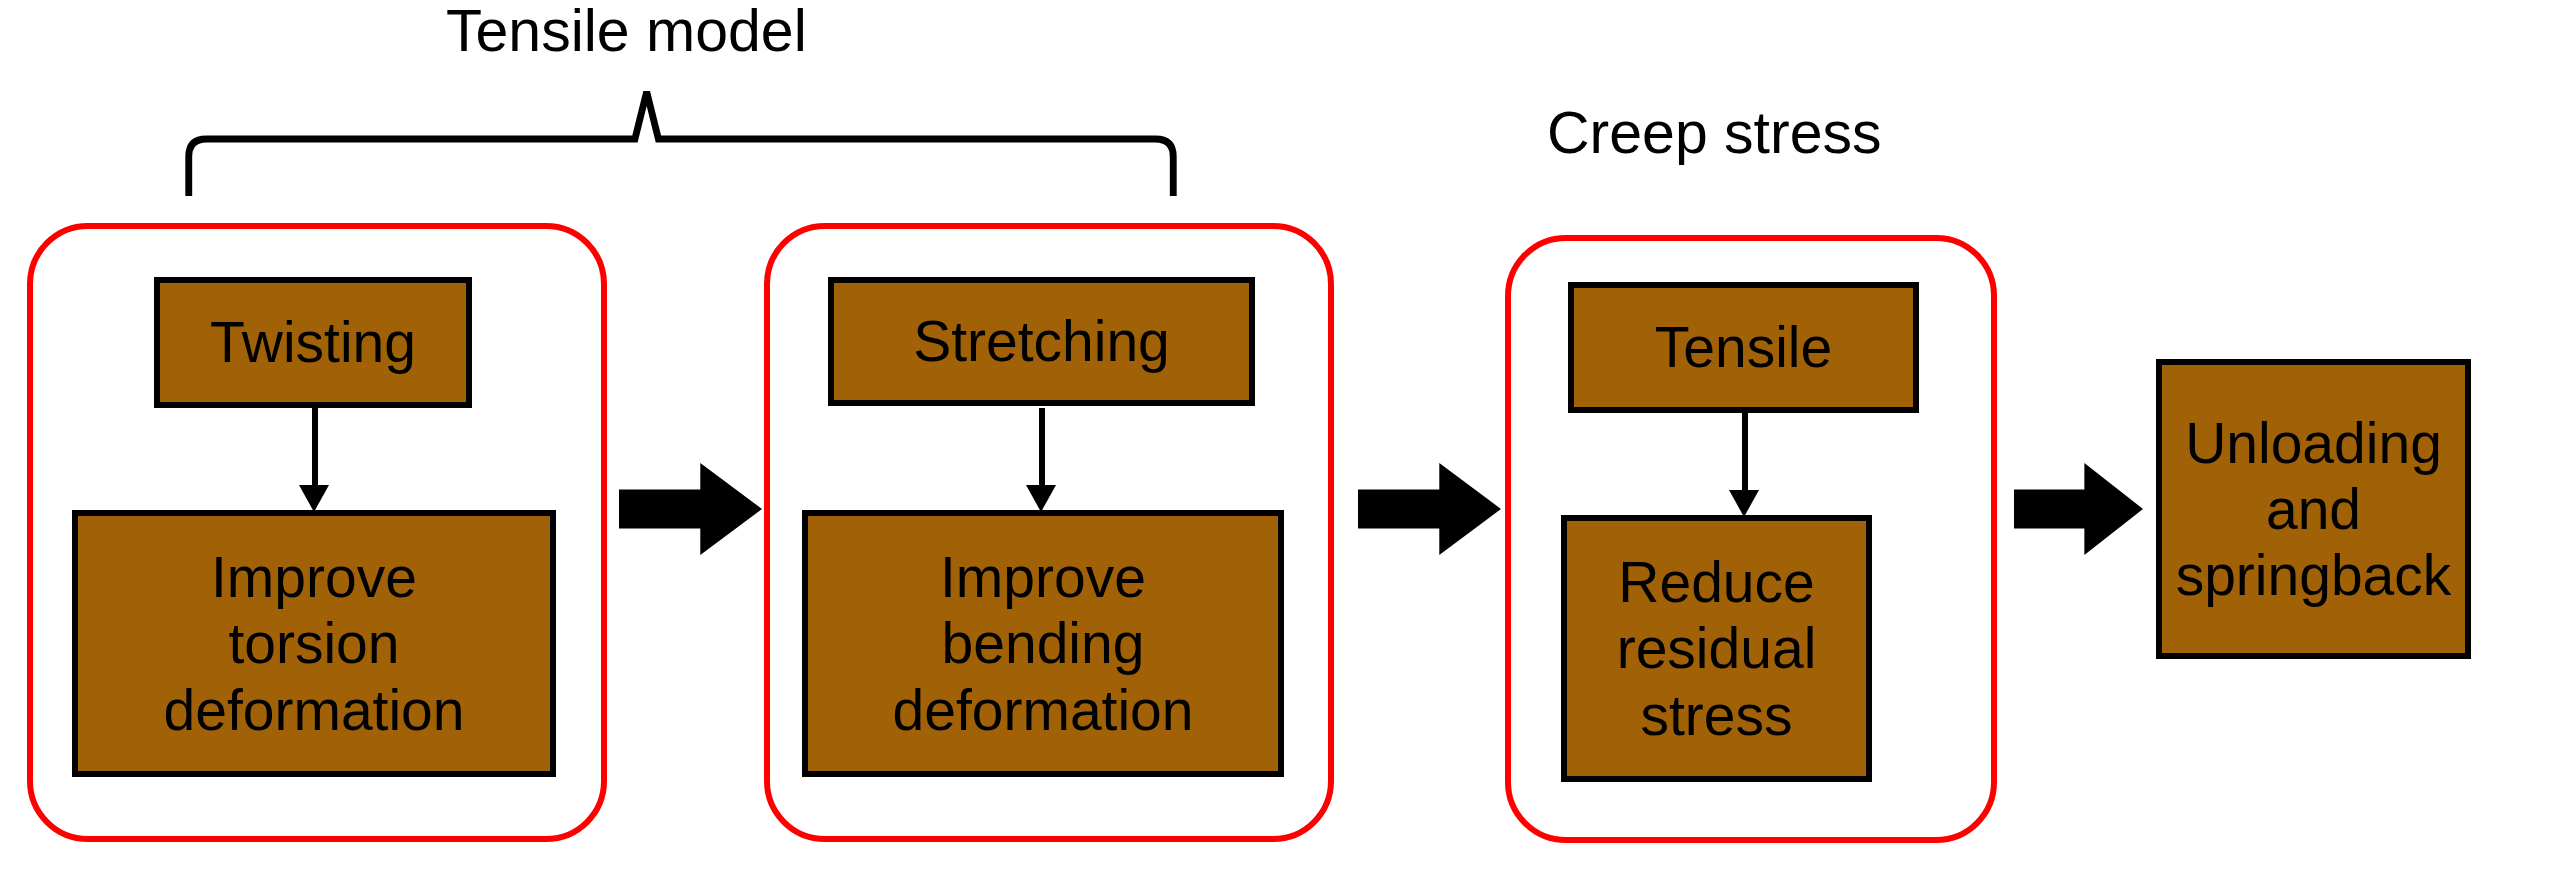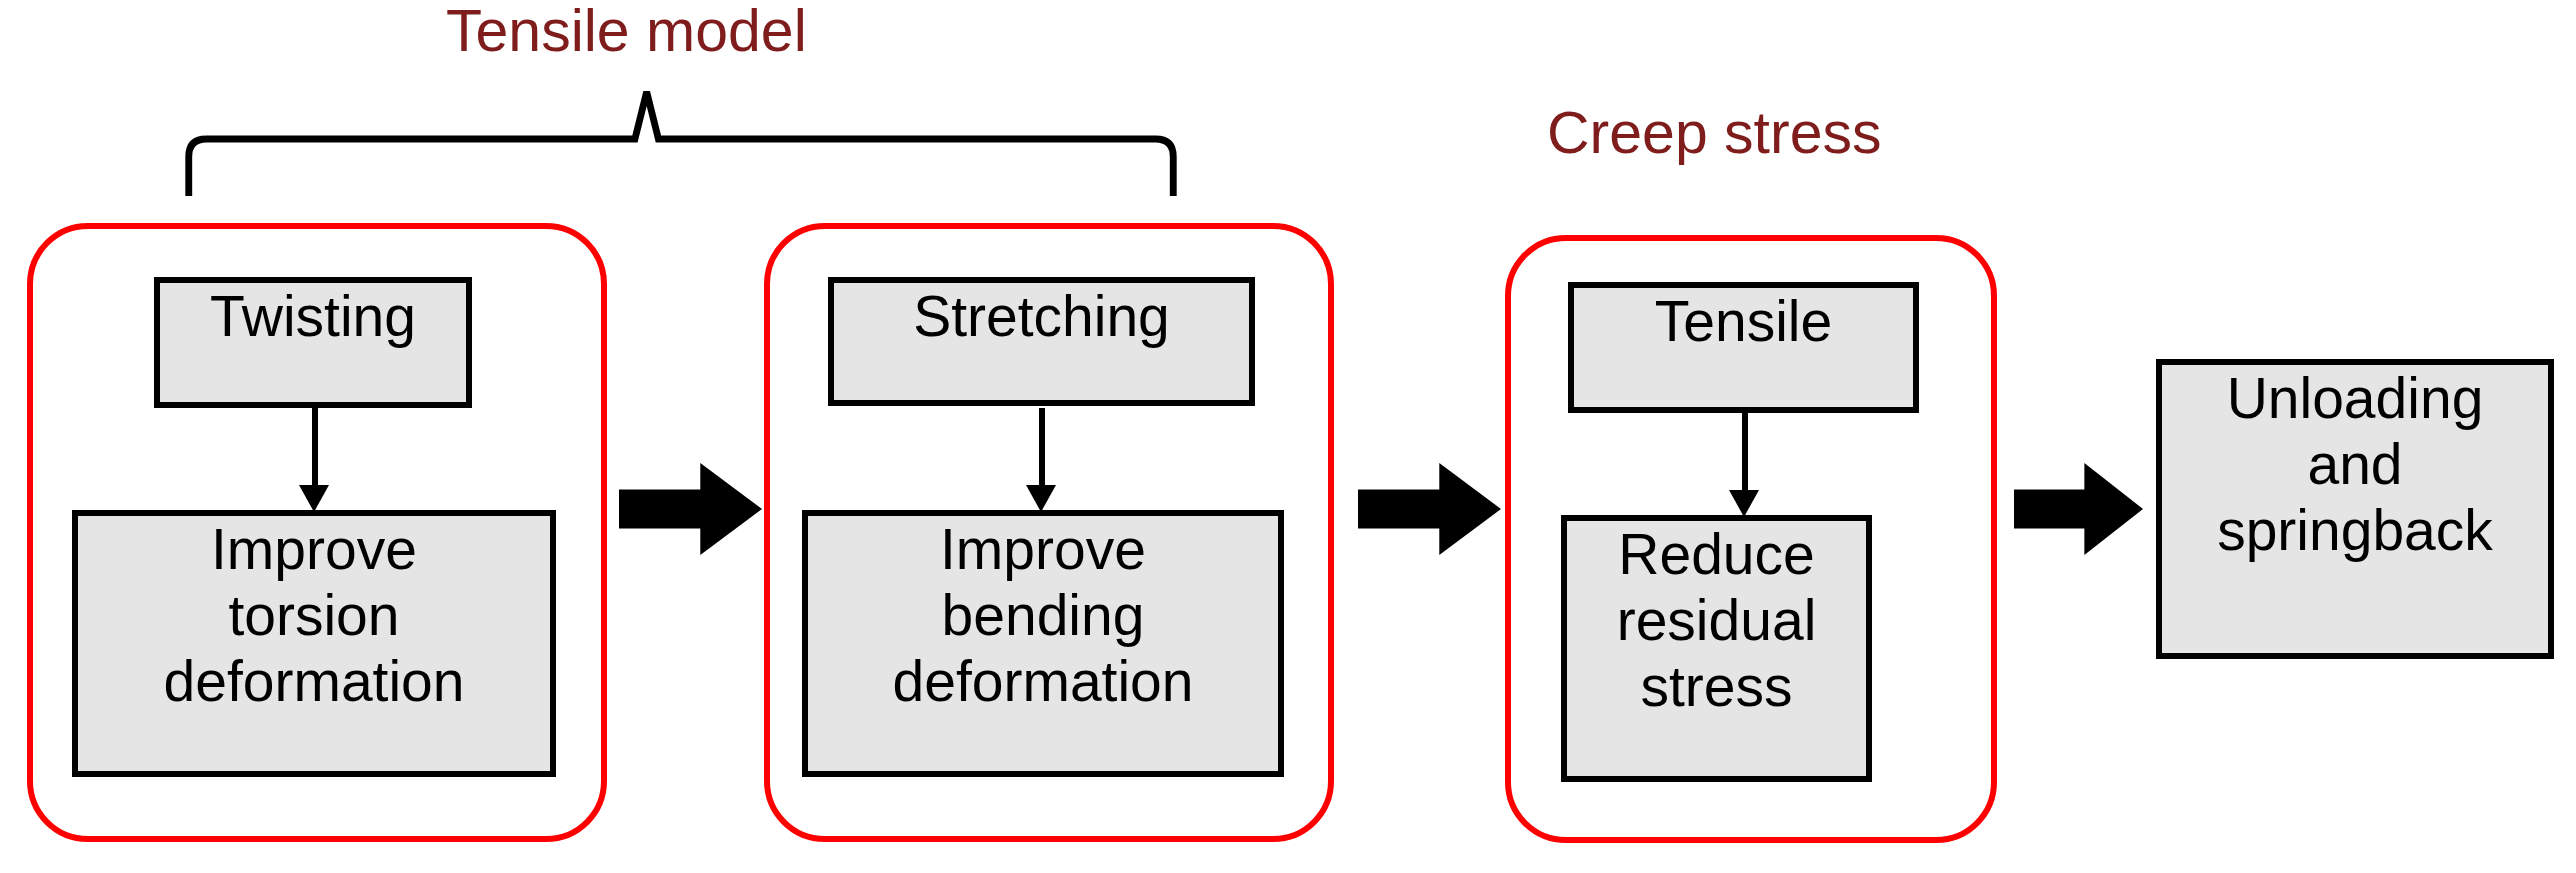--- a/index.html
+++ b/index.html
@@ -2,29 +2,29 @@
 <html><head>
 <meta charset="utf-8">
 <style>
   html,body{margin:0;padding:0;background:#ffffff;}
   body{width:2576px;height:873px;position:relative;overflow:hidden;
        font-family:"Liberation Sans","DejaVu Sans",sans-serif;color:#000;}
   #stage{position:absolute;left:0;top:0;width:2576px;height:873px;}
 
   
   .group-label{position:absolute;white-space:nowrap;font-size:59px;line-height:1;
-               color:#7f1d1d;letter-spacing:0px;}
+               color:#000000;letter-spacing:0px;}
 
   
   .redbox{position:absolute;border:6.9px solid #ff0000;border-radius:61px;
           background:transparent;box-sizing:border-box;}
 
   
-  .bbox{position:absolute;border:6.9px solid #000000;background:#e5e5e5;
-        box-sizing:border-box;display:flex;
+  .bbox{position:absolute;border:6.9px solid #000000;background:#a16207;
+        box-sizing:border-box;display:flex;align-items:center;
         justify-content:center;text-align:center;font-size:57px;line-height:1.16;}
   .bbox span{display:block;padding:0 5.9px;}
 
   
   .vconn{position:absolute;}
   .vconn .shaft{position:absolute;left:50%;top:0;width:5.9px;height:calc(100% - 25.5px);
                 margin-left:-2.9px;background:#000;}
   .vconn .head{position:absolute;left:50%;bottom:0;width:0;height:0;margin-left:-15.7px;
                border-left:15.7px solid transparent;border-right:15.7px solid transparent;
                border-top:27.4px solid #000;}
@@ -108,18 +108,18 @@
   <div class="bbox" style="left:1561px;top:515px;width:311px;height:267px;">
     <span>Reduce<br>residual<br>stress</span>
   </div>
 
   <div class="barrow" style="left:2014px;top:461px;width:129px;height:96px;">
     <svg viewBox="0 0 132 98" preserveAspectRatio="none" aria-hidden="true">
       <path d="M 0 29 L 72 29 L 72 2 L 132 49 L 72 96 L 72 69 L 0 69 Z" fill="#000000"></path>
     </svg>
   </div>
 
-  <div class="bbox" style="left:2156px;top:359px;width:398px;height:300px;">
+  <div class="bbox" style="left:2156px;top:359px;width:315px;height:300px;">
     <span>Unloading<br>and<br>springback</span>
   </div>
 
 </div>
 
 
 </body></html>

